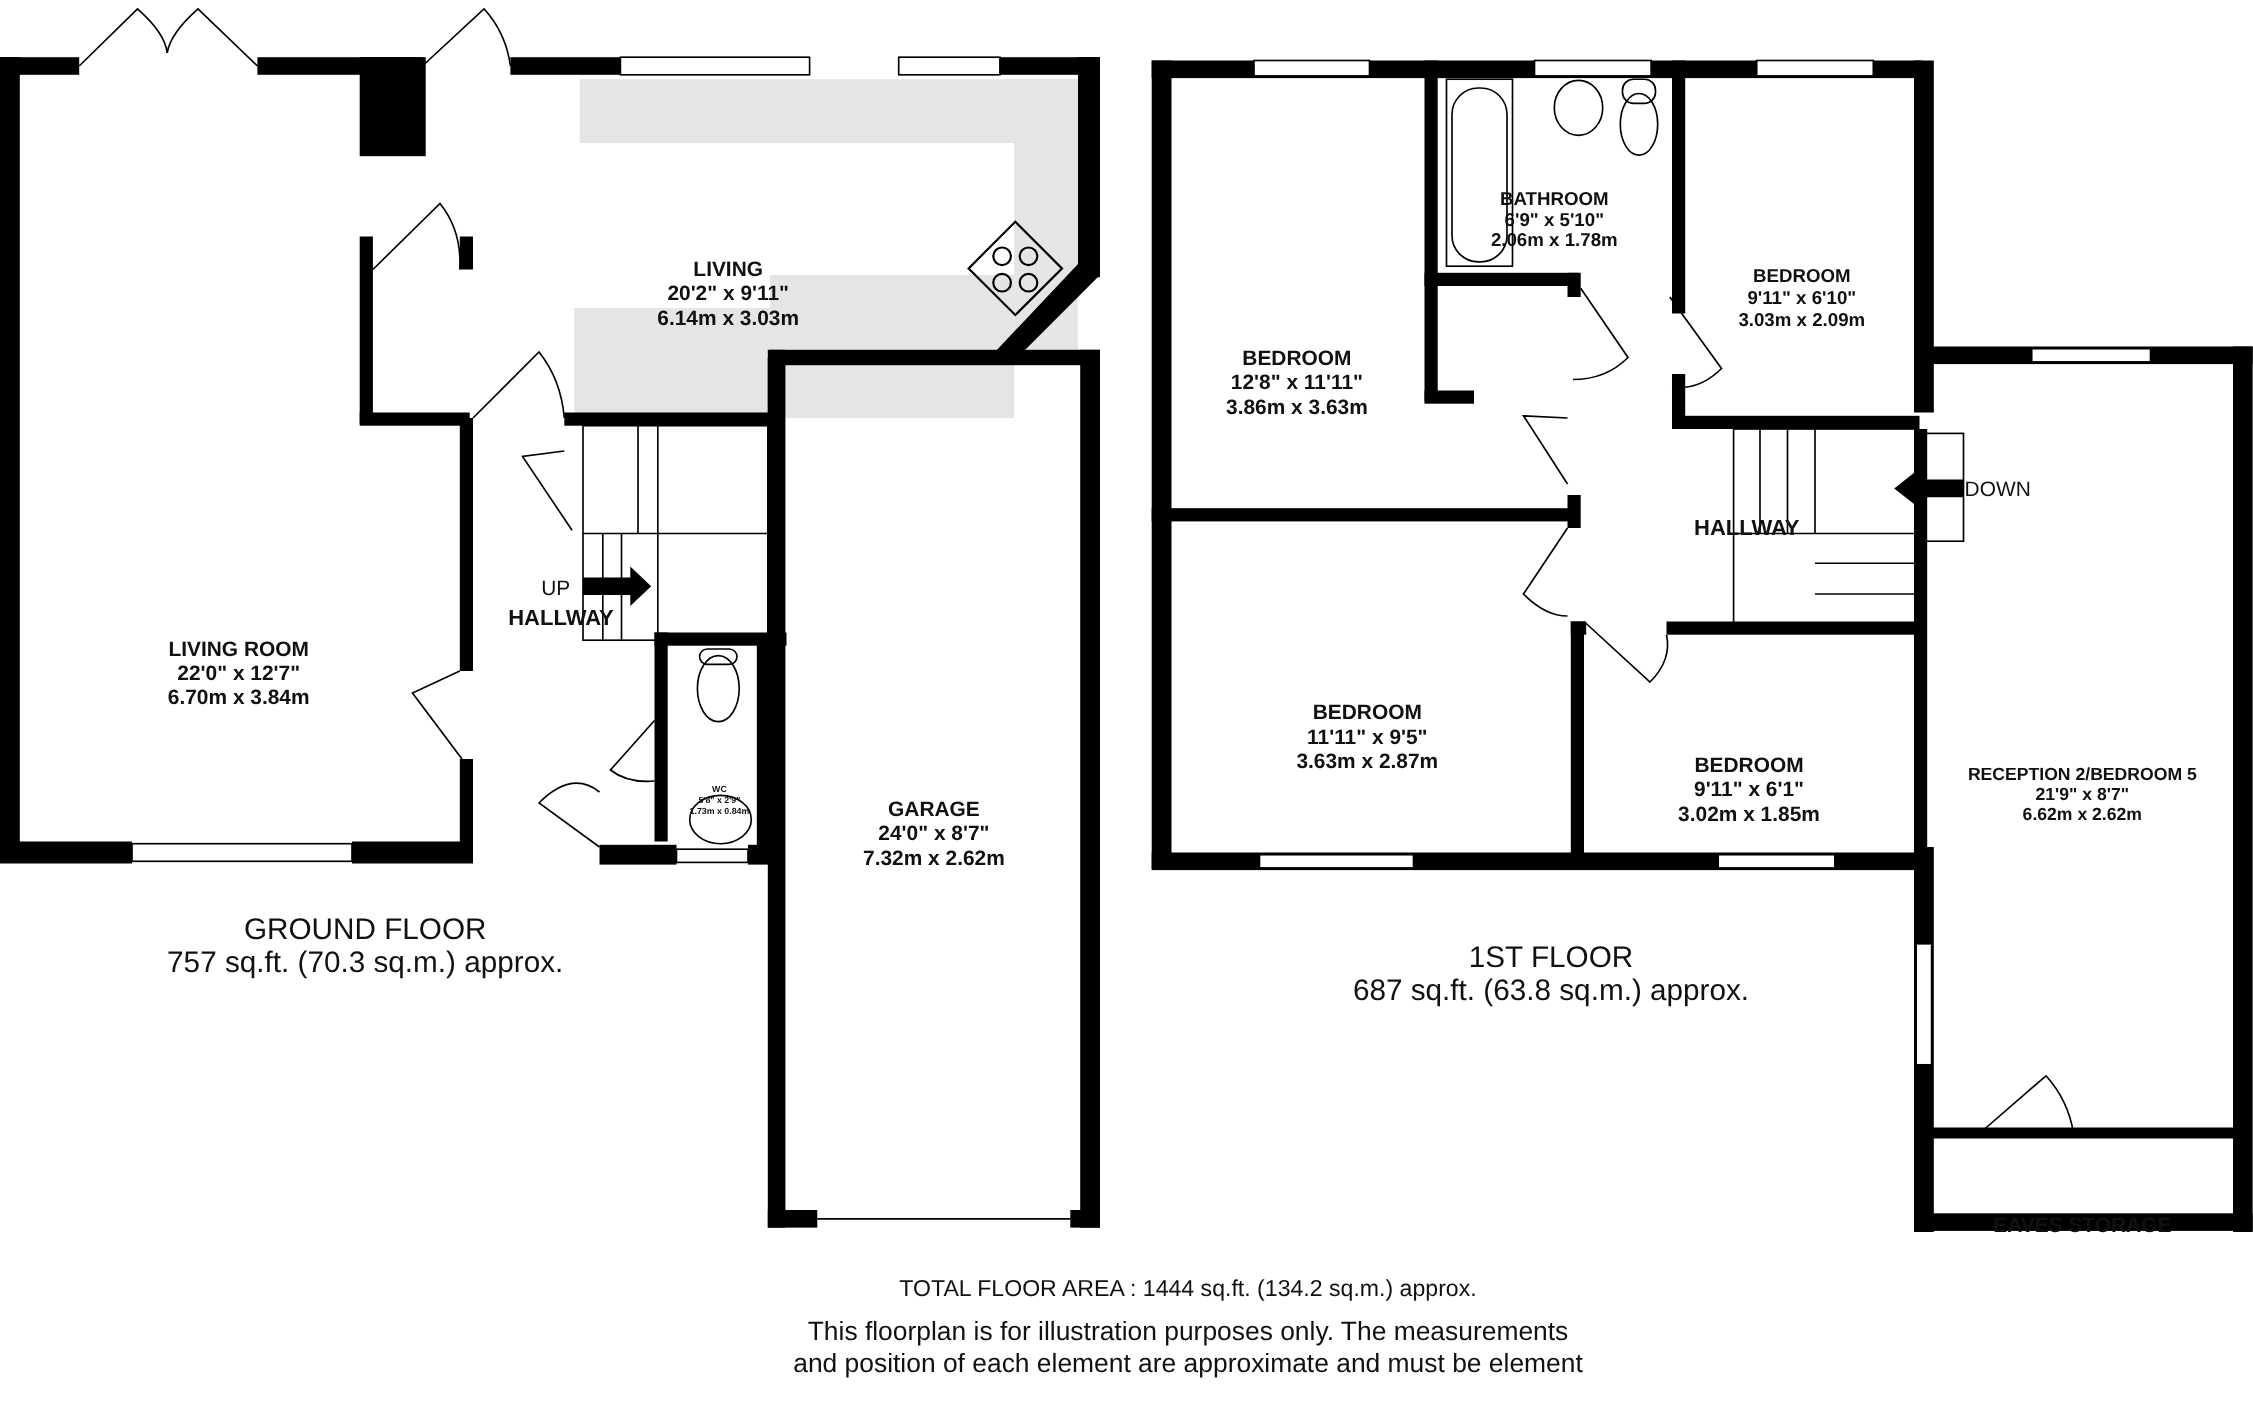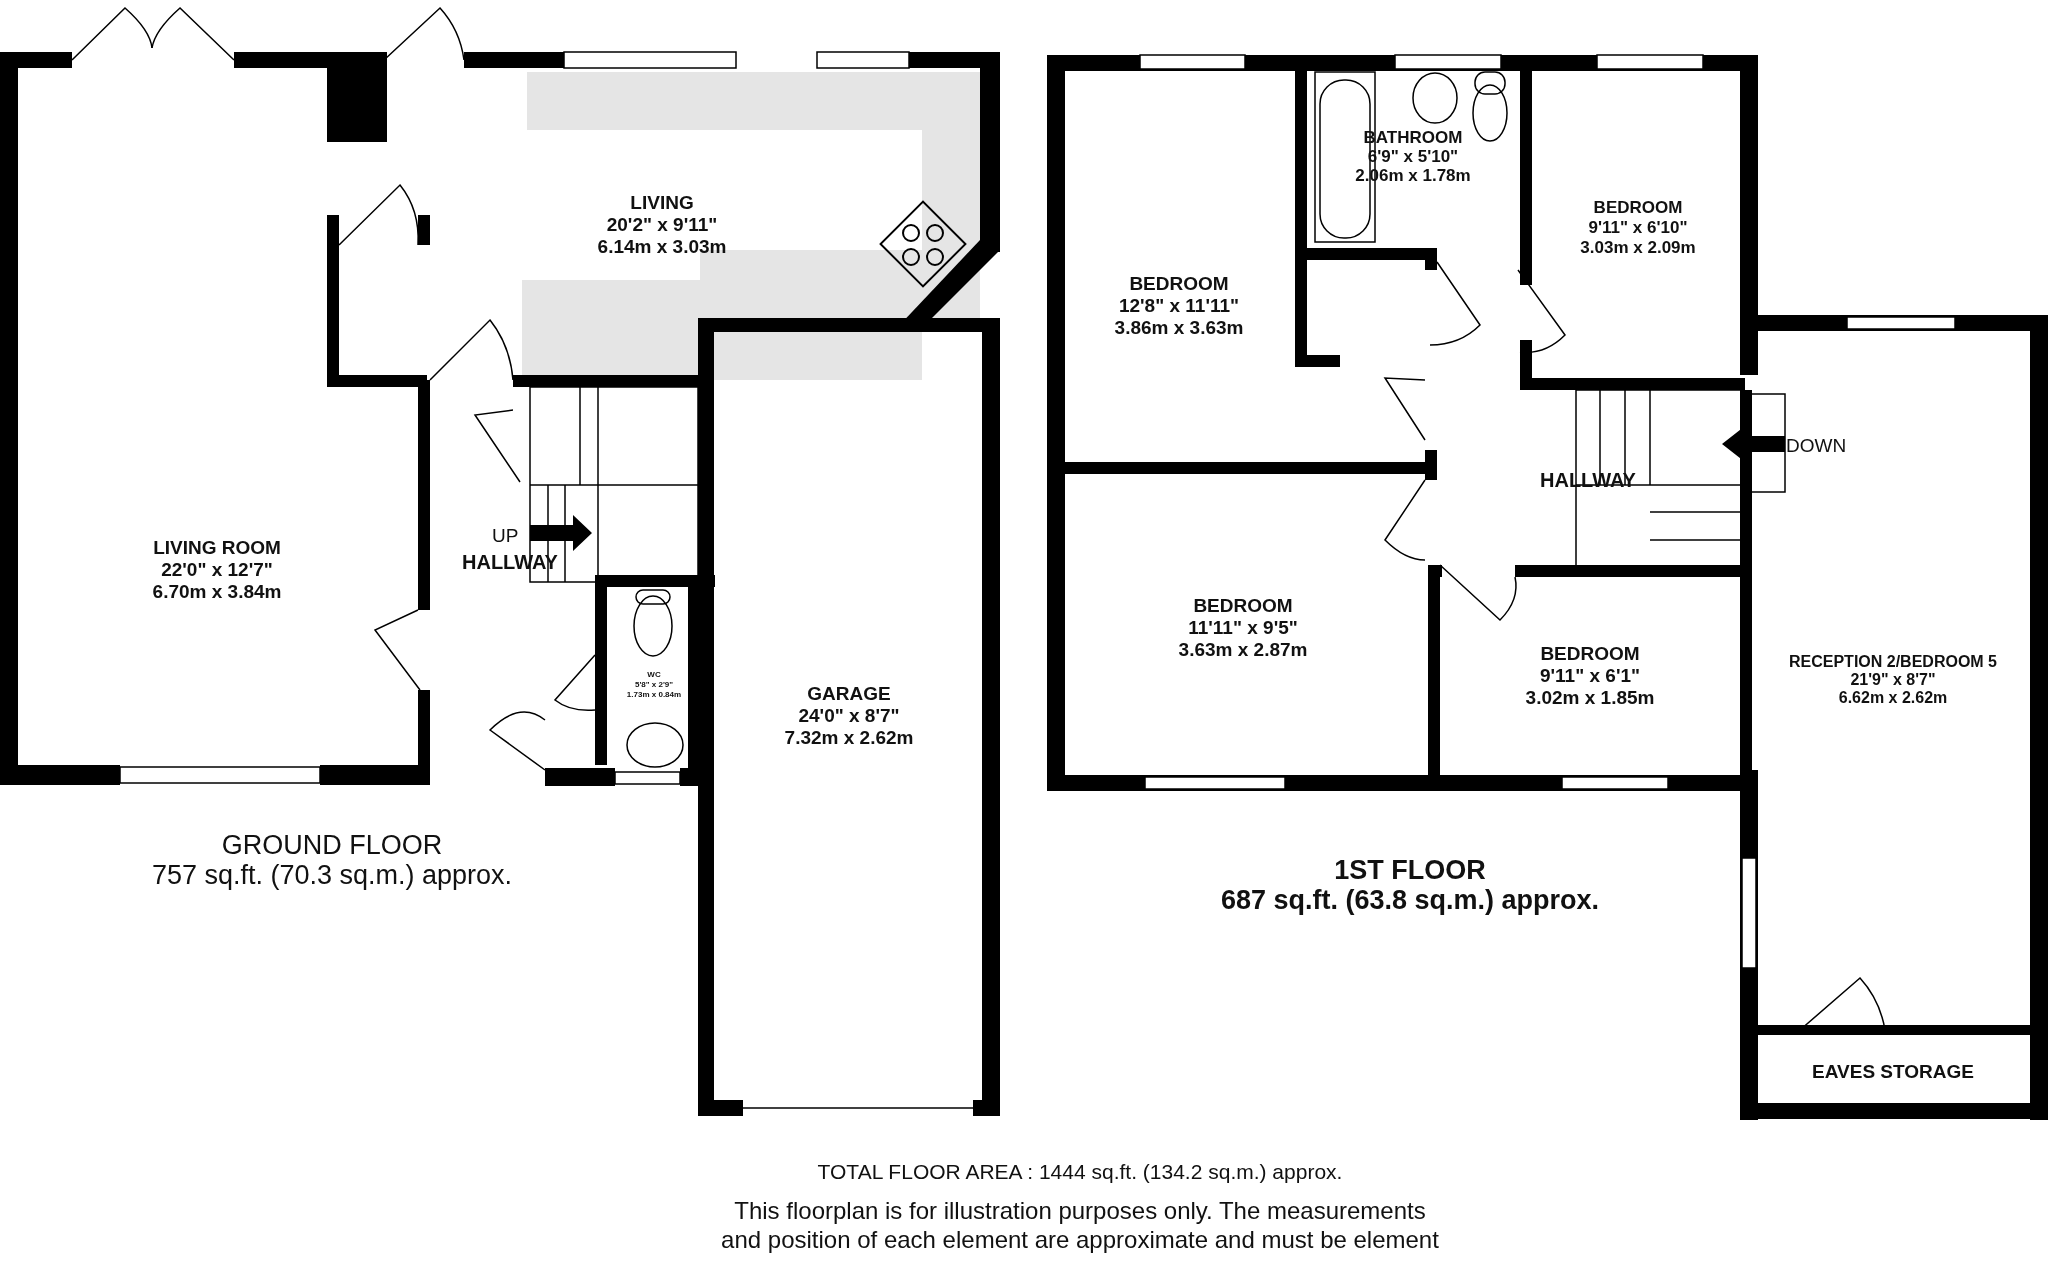--- a/index.html
+++ b/index.html
@@ -1,18 +1,18 @@
 <!DOCTYPE html>
 <html><head>
 <meta charset="utf-8">
 <style>
 html,body{margin:0;padding:0;background:#fff;}
 body{width:2048px;height:1288px;position:relative;overflow:hidden;font-family:"Liberation Sans",sans-serif;color:#111;}
 .plan{position:absolute;left:0;top:0;width:2048px;height:1288px;}
-.lbl{position:absolute;text-align:center;font-weight:bold;font-size:19px;line-height:22px;transform:translateX(-50%);white-space:nowrap;}
+.lbl{position:absolute;text-align:center;font-weight:bold;font-size:19px;line-height:22px;transform:translateX(-50%);white-space:nowrap;margin-top:43px;}
 .lbl span{display:block;}
 .small{font-size:8px;line-height:10px;}
 .floor{position:absolute;text-align:center;font-size:27px;line-height:30px;transform:translateX(-50%);white-space:nowrap;font-weight:normal;}
 .footer{position:absolute;left:1080px;transform:translateX(-50%);text-align:center;white-space:nowrap;}
 .footer .total{font-size:21px;margin-bottom:12px;}
 .footer .disc{font-size:24px;line-height:29px;}
 .tag{position:absolute;font-size:19px;}
 .hall{position:absolute;font-weight:bold;font-size:20px;}
 </style>
 </head>
@@ -244,21 +244,21 @@
   <span>3.02m  x 1.85m</span>
 </div>
 <div class="lbl" style="left:1893px;top:653px;font-size:16px;line-height:18px;">
   <span>RECEPTION 2/BEDROOM 5</span>
   <span>21'9"  x 8'7"</span>
   <span>6.62m  x 2.62m</span>
 </div>
 <div class="lbl" style="left:1893px;top:1061px;font-size:19px;">
   <span>EAVES STORAGE</span>
 </div>
-<div class="floor" style="left:1410px;top:855px;font-weight:bold;">
+<div class="floor" style="left:1410px;top:855px;">
   <div>1ST FLOOR</div>
   <div>687 sq.ft. (63.8 sq.m.) approx.</div>
 </div>
 
 <div class="footer" style="top:1160px;">
   <div class="total">TOTAL FLOOR AREA : 1444 sq.ft. (134.2 sq.m.) approx.</div>
   <div class="disc">This floorplan is for illustration purposes only. The measurements</div>
   <div class="disc">and position of each element are approximate and must be element</div>
 </div>
 

